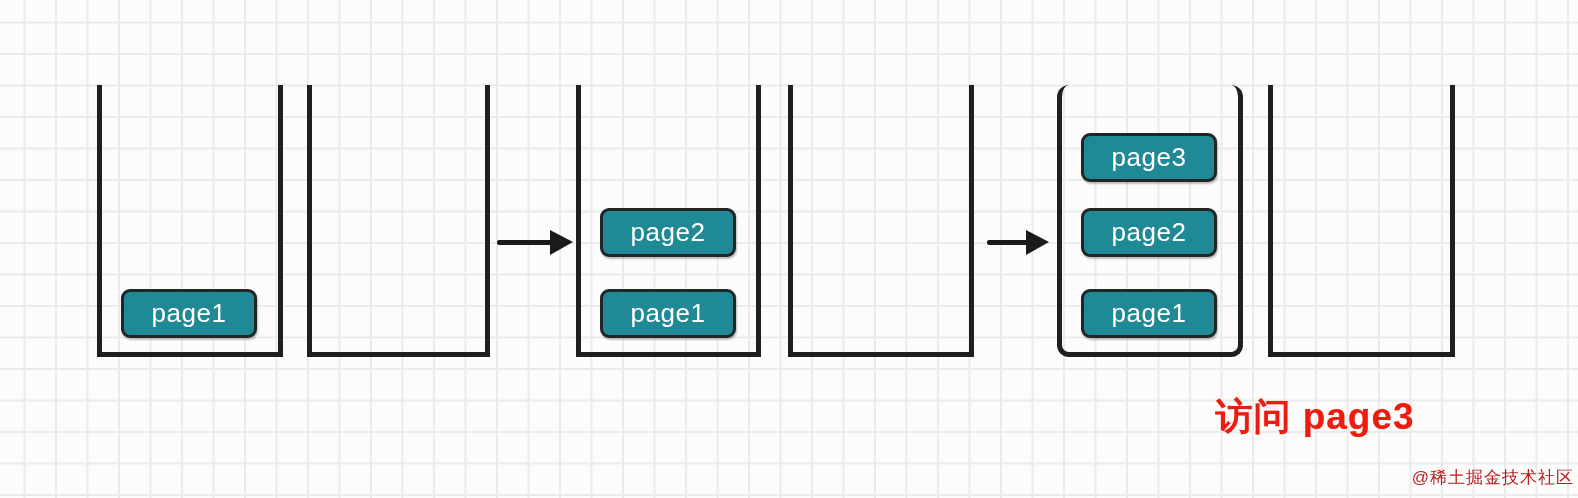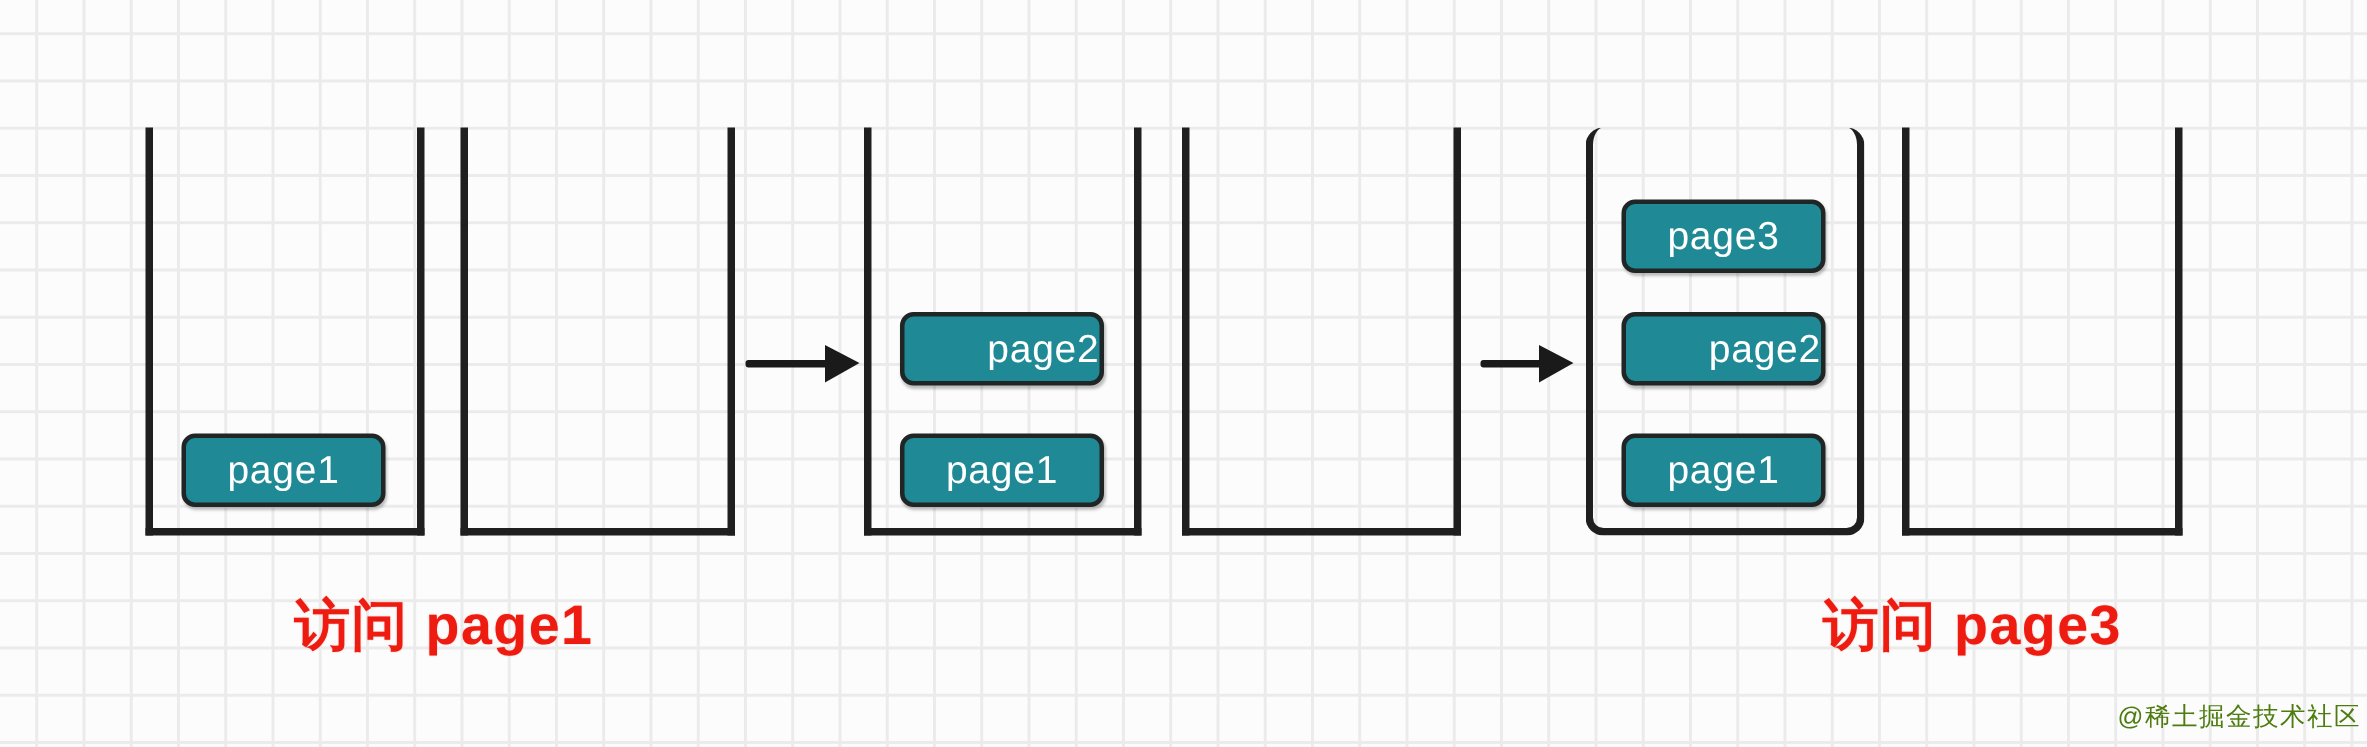--- a/index.html
+++ b/index.html
@@ -32,21 +32,21 @@
 
   
   .block{
     position:absolute;left:19px;width:136px;height:49px;box-sizing:border-box;
     background:#1f8a96;border:3px solid #202525;border-radius:9px;
     color:#ffffff;font-size:26px;line-height:43px;text-align:center;
     box-shadow:1px 2px 2px rgba(0,0,0,0.25);
     letter-spacing:0.5px;
   }
   .slot-top{top:48px;}
-  .slot-mid{top:123px;text-align:right;}
+  .slot-mid{top:123px;}
   .slot-bot{top:204px;}
 
   
   .arrow{position:absolute;top:230px;height:25px;}
   .arrow .shaft{position:absolute;left:0;top:10px;height:5px;background:#1a1a1a;border-radius:2px;}
   .arrow .head{
     position:absolute;top:0;width:0;height:0;
     border-top:12px solid transparent;border-bottom:13px solid transparent;
     border-left:23px solid #1a1a1a;
   }
@@ -64,21 +64,21 @@
     letter-spacing:1px;
     text-shadow:0 0 1px rgba(238,28,16,0.4);
   }
   .label1{left:296px;}
   .label2{left:776px;}
   .label3{left:1315px;}
 
   
   .watermark{
     position:absolute;right:4px;top:466px;
-    color:#4d7c0f;font-size:17px;letter-spacing:1px;white-space:nowrap;
+    color:#b91c1c;font-size:17px;letter-spacing:1px;white-space:nowrap;
   }
 </style>
 </head>
 <body>
 
 <div class="canvas">
 
   <div class="stack c1">
     <div class="block slot-bot">page1</div>
   </div>
@@ -100,17 +100,16 @@
     <div class="head"></div>
   </div>
 
   <div class="stack c5">
     <div class="block slot-top">page3</div>
     <div class="block slot-mid">page2</div>
     <div class="block slot-bot">page1</div>
   </div>
   <div class="stack c6"></div>
 
-  <div class="stage-label label1">访问 page1</div>
   <div class="stage-label label3">访问 page3</div>
 
   <div class="watermark">@稀土掘金技术社区</div>
 </div>
 
 </body></html>

